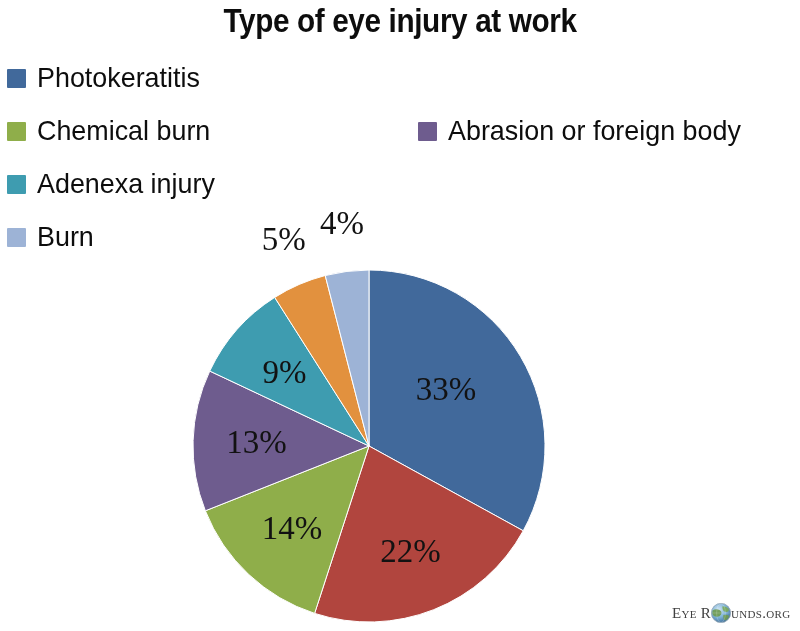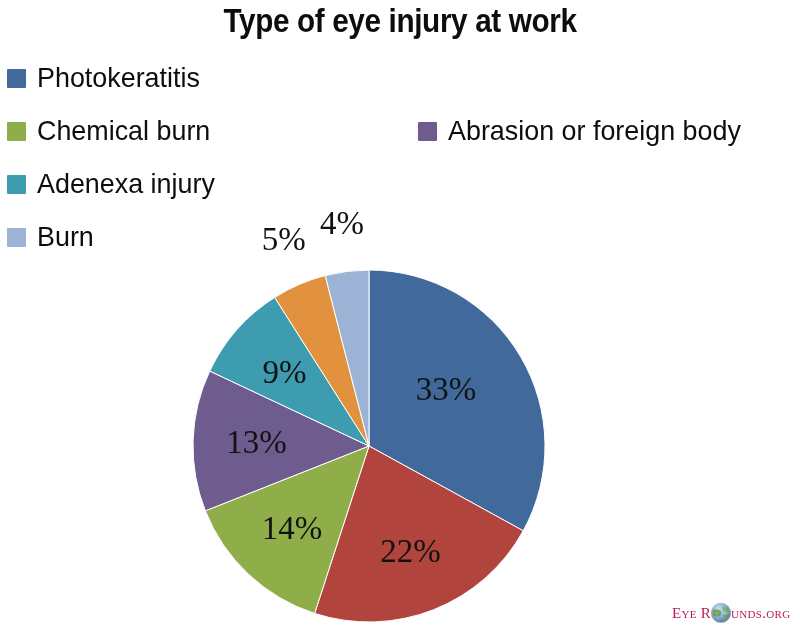--- a/index.html
+++ b/index.html
@@ -110,21 +110,21 @@
   
   #watermark {
     position: absolute;
     left: 672px;
     top: 601px;
     height: 24px;
     display: flex;
     align-items: center;
     font-family: "Liberation Serif", serif;
     font-size: 15px;
-    color: #be185d;
+    color: #404040;
     letter-spacing: 0.3px;
     white-space: nowrap;
   }
   #watermark .wm-part { font-variant: small-caps; }
   #watermark .wm-globe {
     position: relative;
     display: inline-block;
     width: 22px;
     height: 22px;
     margin: 0 -1px;

